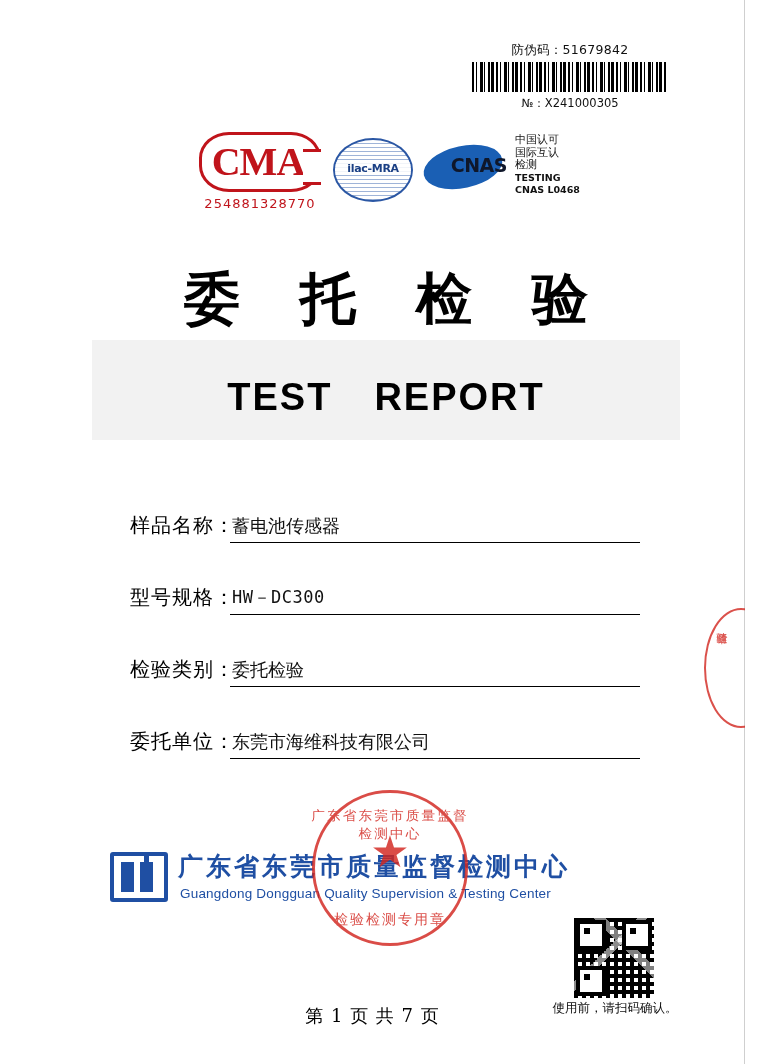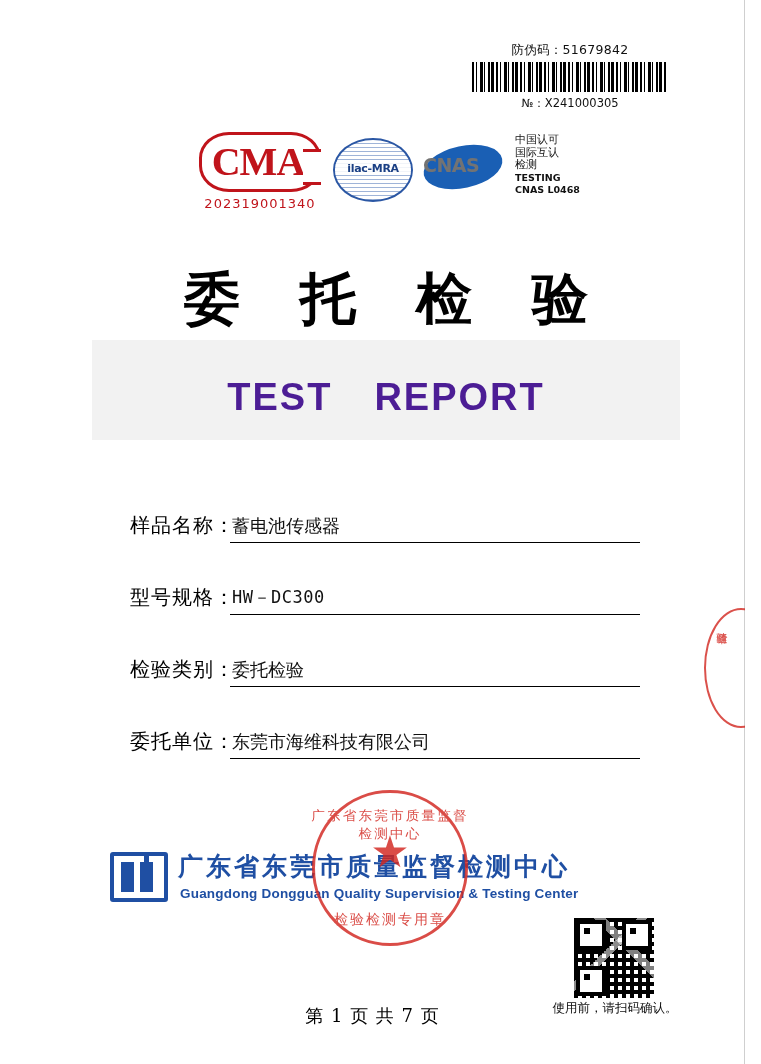--- a/index.html
+++ b/index.html
@@ -152,25 +152,25 @@
     left: 0; top: 4px;
     width: 80px; height: 42px;
     border-radius: 50%;
     background: #1a5fb4;
     transform: rotate(-12deg);
   }
   .cnas-word {
     position: absolute;
     left: 0; top: 12px;
     width: 84px;
-    text-align: left;
+    text-align: right;
     font-family: "DejaVu Sans", sans-serif;
     font-size: 19px;
     font-weight: bold;
-    color: #737373;
+    color: #0f172a;
     letter-spacing: -0.5px;
   }
   .cnas-lines {
     position: absolute;
     left: 92px; top: 0;
     font-family: "DejaVu Sans", "Liberation Sans", sans-serif;
     font-size: 9.5px;
     color: #111;
     line-height: 12.5px;
     font-weight: bold;
@@ -197,21 +197,21 @@
     text-indent: 60px;
   }
   .title-en {
     position: absolute;
     left: 92px; top: 376px;
     width: 588px;
     text-align: center;
     font-family: "Liberation Sans", sans-serif;
     font-weight: bold;
     font-size: 38px;
-    color: #4c1d95;
+    color: #000000;
     letter-spacing: 2px;
   }
   .title-en .gap { display: inline-block; width: 42px; }
 
   
   .fields {
     position: absolute;
     left: 130px;
     top: 500px;
     width: 512px;
@@ -284,21 +284,21 @@
     font-family: "DejaVu Serif", serif;
     font-weight: bold;
     font-size: 25px;
     color: #1f4fa3;
     letter-spacing: 3px;
   }
   .org-en {
     position: absolute;
     left: 70px; top: 38px;
     font-family: "Liberation Sans", sans-serif;
-    font-weight: bold;
+    font-weight: normal;
     font-size: 13.5px;
     color: #1f4fa3;
     letter-spacing: 0.2px;
   }
 
   
   .stamp {
     position: absolute;
     left: 312px;
     top: 790px;
@@ -434,21 +434,21 @@
 
   <div class="antifake">
     <span>防伪码：</span><span>51679842</span>
   </div>
   <div class="barcode"></div>
   <div class="barcode-no">№：X241000305</div>
 
   <div class="logos">
     <div class="cma-wrap">
       <div class="cma-mark">CMA</div>
-      <div class="cma-num">202319001340</div>
+      <div class="cma-num">254881328770</div>
     </div>
 
     <div class="ilac-wrap">
       <div class="ilac-oval">
         <div class="ilac-text">ilac-MRA</div>
       </div>
     </div>
 
     <div class="cnas-wrap">
       <div class="cnas-badge">

